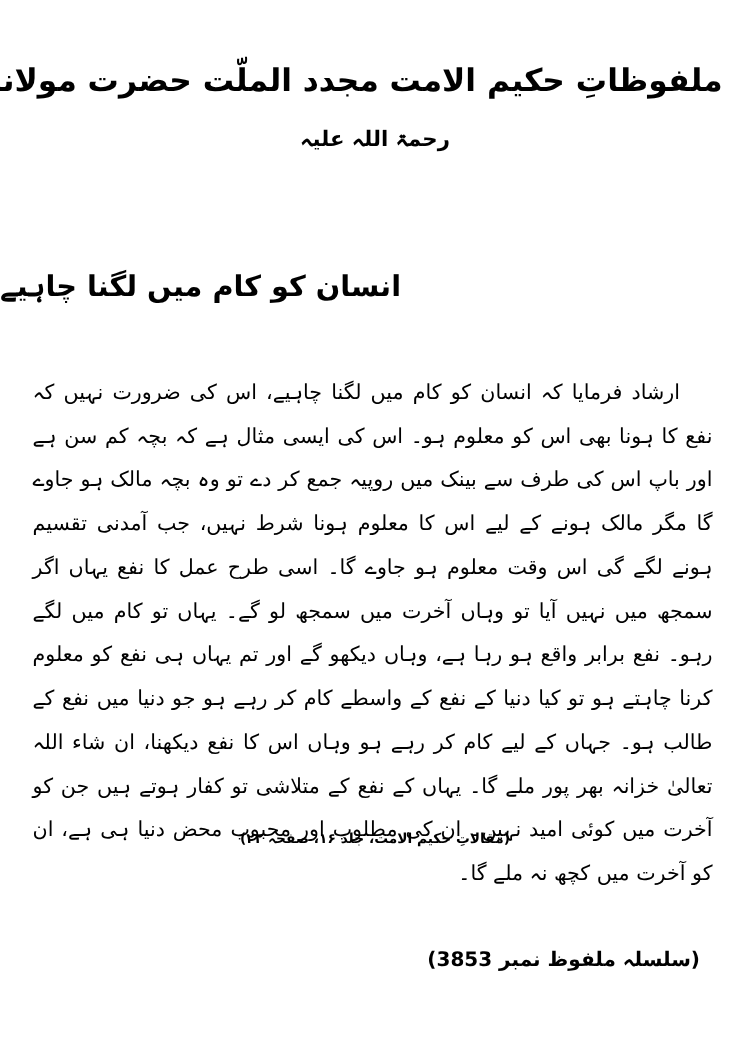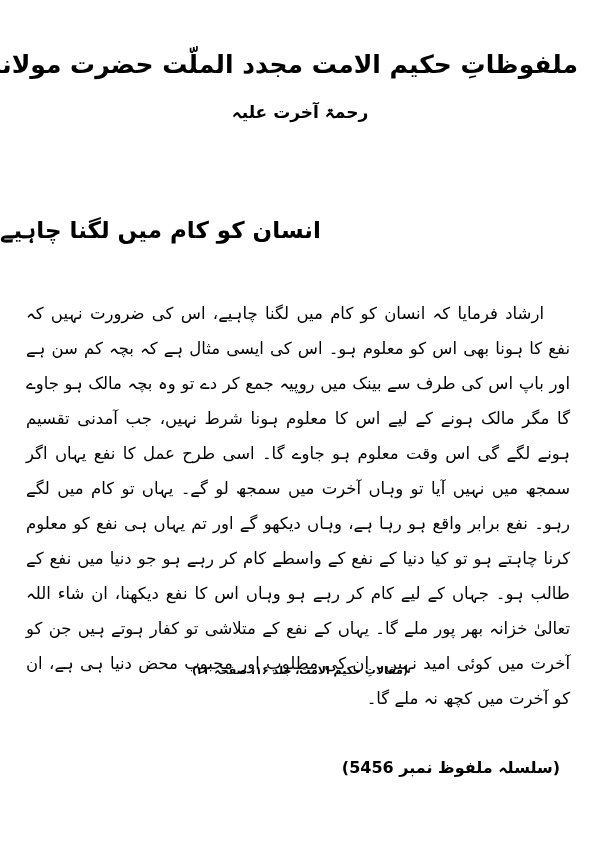--- a/index.html
+++ b/index.html
@@ -102,26 +102,26 @@
     line-height: 1.6;
   }
 </style>
 </head>
 <body>
 
 <div class="page">
 
   <div class="header">
     <div class="doc-title">ملفوظاتِ حکیم الامت مجدد الملّت حضرت مولانا محمد اشرف علی تھانوی</div>
-    <div class="doc-subtitle">رحمۃ آخرت علیہ</div>
+    <div class="doc-subtitle">رحمۃ اللہ علیہ</div>
   </div>
 
   <div class="section-heading">انسان کو کام میں لگنا چاہیے</div>
 
   <div class="body-block">
     <p>ارشاد فرمایا کہ انسان کو کام میں لگنا چاہیے، اس کی ضرورت نہیں کہ نفع کا ہونا بھی اس کو معلوم ہو۔ اس کی ایسی مثال ہے کہ بچہ کم سن ہے اور باپ اس کی طرف سے بینک میں روپیہ جمع کر دے تو وہ بچہ مالک ہو جاوے گا مگر مالک ہونے کے لیے اس کا معلوم ہونا شرط نہیں، جب آمدنی تقسیم ہونے لگے گی اس وقت معلوم ہو جاوے گا۔ اسی طرح عمل کا نفع یہاں اگر سمجھ میں نہیں آیا تو وہاں آخرت میں سمجھ لو گے۔ یہاں تو کام میں لگے رہو۔ نفع برابر واقع ہو رہا ہے، وہاں دیکھو گے اور تم یہاں ہی نفع کو معلوم کرنا چاہتے ہو تو کیا دنیا کے نفع کے واسطے کام کر رہے ہو جو دنیا میں نفع کے طالب ہو۔ جہاں کے لیے کام کر رہے ہو وہاں اس کا نفع دیکھنا، ان شاء اللہ تعالیٰ خزانہ بھر پور ملے گا۔ یہاں کے نفع کے متلاشی تو کفار ہوتے ہیں جن کو آخرت میں کوئی امید نہیں۔ ان کی مطلوب اور محبوب محض دنیا ہی ہے، ان کو آخرت میں کچھ نہ ملے گا۔</p>
   </div>
 
   <div class="citation">(مقالاتِ حکیم الامت، جلد ۱۶، صفحہ ۲۲)</div>
 
-  <div class="footer-serial">(سلسلہ ملفوظ نمبر 5456)</div>
+  <div class="footer-serial">(سلسلہ ملفوظ نمبر 3853)</div>
 
 </div>
 
 </body></html>

